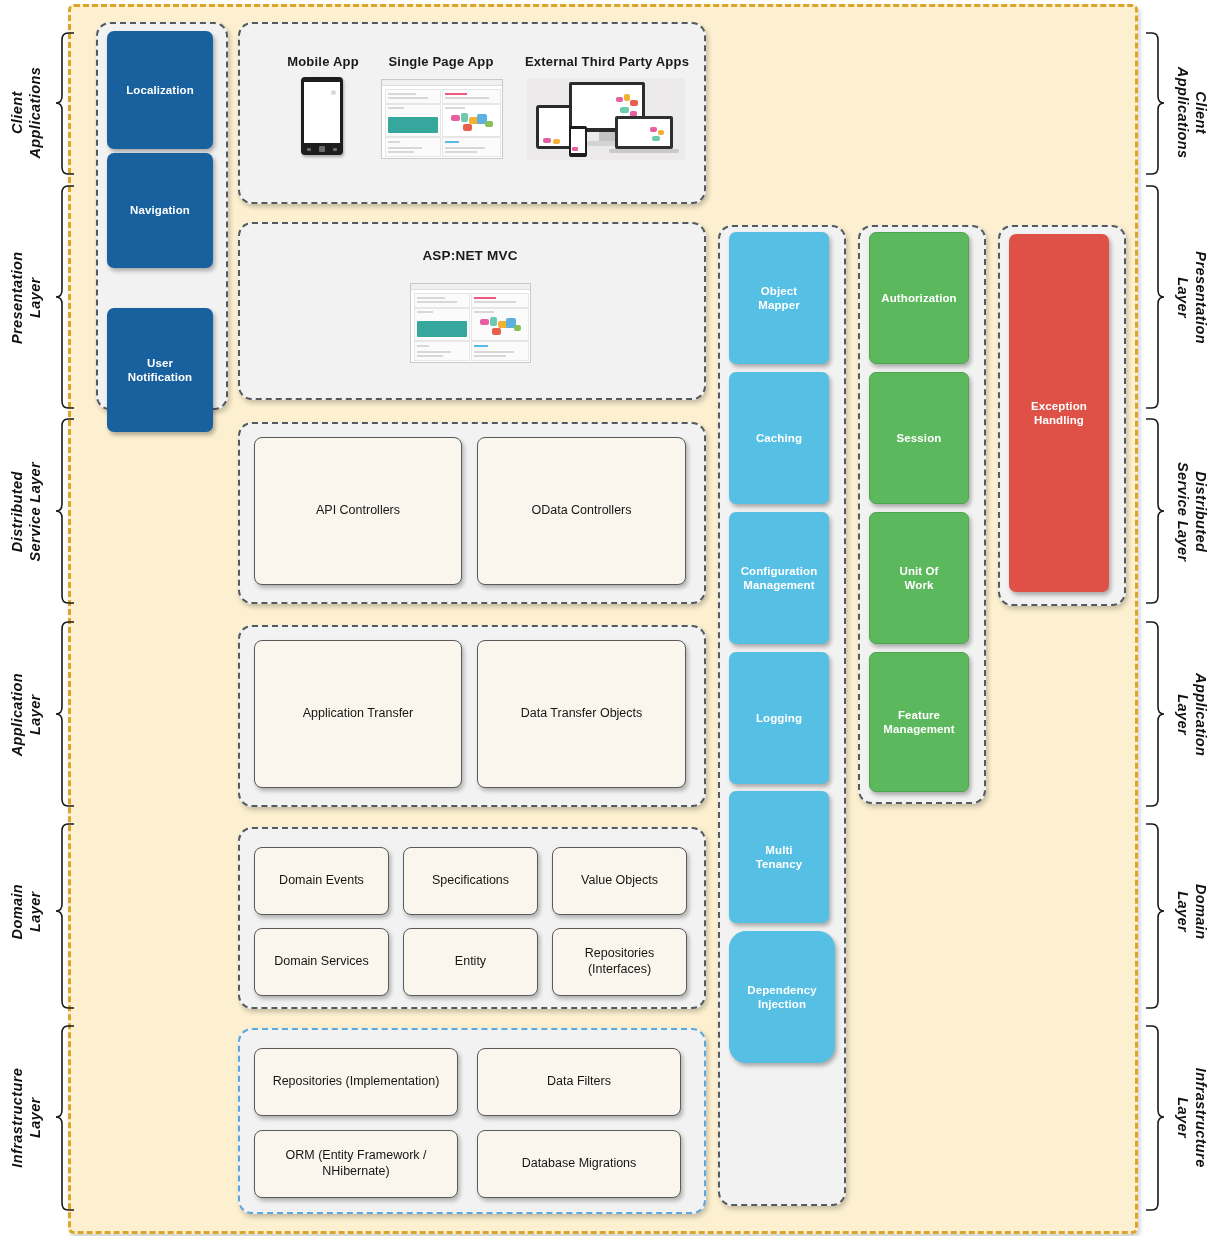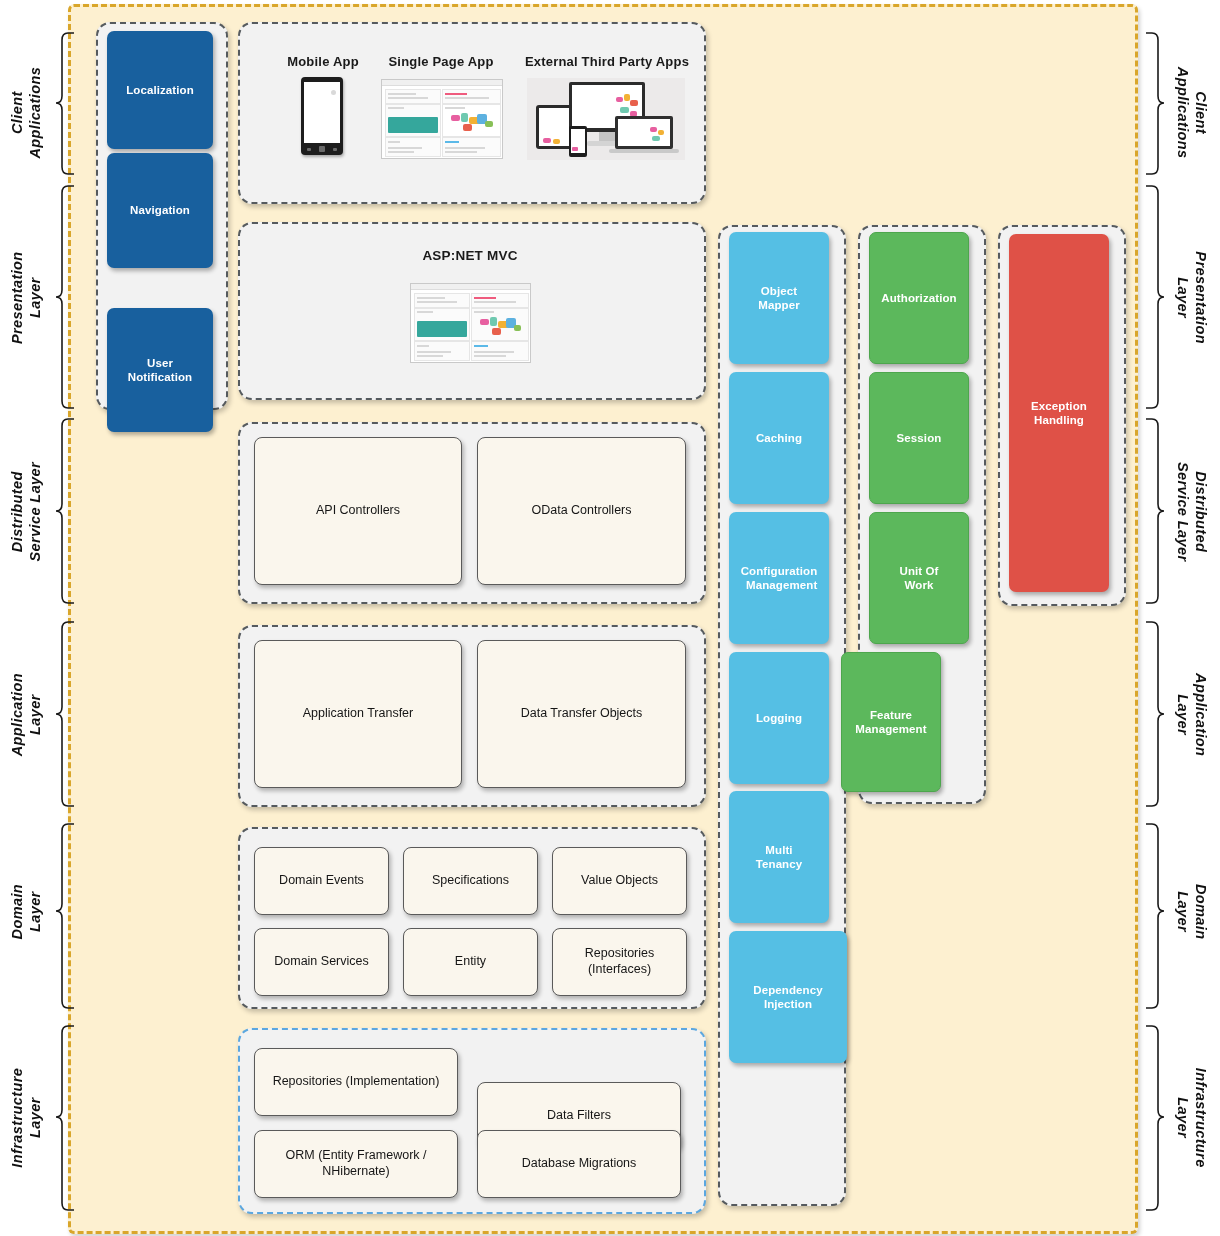--- a/index.html
+++ b/index.html
@@ -359,64 +359,64 @@
   </div>
   <div class="pbox" style="left:552px;top:928px;width:135px;height:68px;">
     <span style="white-space:pre-line;">Repositories
 (Interfaces)</span>
   </div>
 
   <div class="panel blue-dash" style="left:238px;top:1028px;width:464px;height:182px;"></div>
   <div class="pbox" style="left:254px;top:1048px;width:204px;height:68px;">
     <span>Repositories (Implementation)</span>
   </div>
-  <div class="pbox" style="left:477px;top:1048px;width:204px;height:68px;margin-top:34px;">
+  <div class="pbox" style="left:477px;top:1048px;width:204px;height:68px;">
     <span>Data Filters</span>
   </div>
   <div class="pbox" style="left:254px;top:1130px;width:204px;height:68px;">
     <span style="white-space:pre-line;">ORM (Entity Framework /
 NHibernate)</span>
   </div>
   <div class="pbox" style="left:477px;top:1130px;width:204px;height:68px;">
     <span>Database Migrations</span>
   </div>
 
   <div class="panel" style="left:718px;top:225px;width:124px;height:977px;"></div>
   <div class="tile cyan" style="left:729px;top:232px;width:100px;height:132px;">
     <span>Object Mapper</span>
   </div>
   <div class="tile cyan" style="left:729px;top:372px;width:100px;height:132px;">
     <span>Caching</span>
   </div>
   <div class="tile cyan" style="left:729px;top:512px;width:100px;height:132px;">
-    <span style="white-space:pre-line;text-align:right;">Configuration
+    <span style="white-space:pre-line;">Configuration
 Management</span>
   </div>
   <div class="tile cyan" style="left:729px;top:652px;width:100px;height:132px;">
     <span>Logging</span>
   </div>
   <div class="tile cyan" style="left:729px;top:791px;width:100px;height:132px;">
     <span>Multi Tenancy</span>
   </div>
-  <div class="tile cyan" style="left:729px;top:931px;width:118px;height:132px;">
+  <div class="tile cyan" style="left:729px;top:931px;width:106px;height:132px;border-radius:17px;">
     <span style="white-space:pre-line;">Dependency
 Injection</span>
   </div>
 
   <div class="panel" style="left:858px;top:225px;width:124px;height:575px;"></div>
   <div class="tile green" style="left:869px;top:232px;width:100px;height:132px;">
     <span>Authorization</span>
   </div>
   <div class="tile green" style="left:869px;top:372px;width:100px;height:132px;">
     <span>Session</span>
   </div>
   <div class="tile green" style="left:869px;top:512px;width:100px;height:132px;">
     <span>Unit Of Work</span>
   </div>
-  <div class="tile green" style="left:841px;top:652px;width:100px;height:140px;">
+  <div class="tile green" style="left:869px;top:652px;width:100px;height:140px;">
     <span style="white-space:pre-line;">Feature
 Management</span>
   </div>
 
   <div class="panel" style="left:998px;top:225px;width:124px;height:377px;"></div>
   <div class="tile red" style="left:1009px;top:234px;width:100px;height:358px;">
     <span style="white-space:pre-line;">Exception
 Handling</span>
   </div>
 

